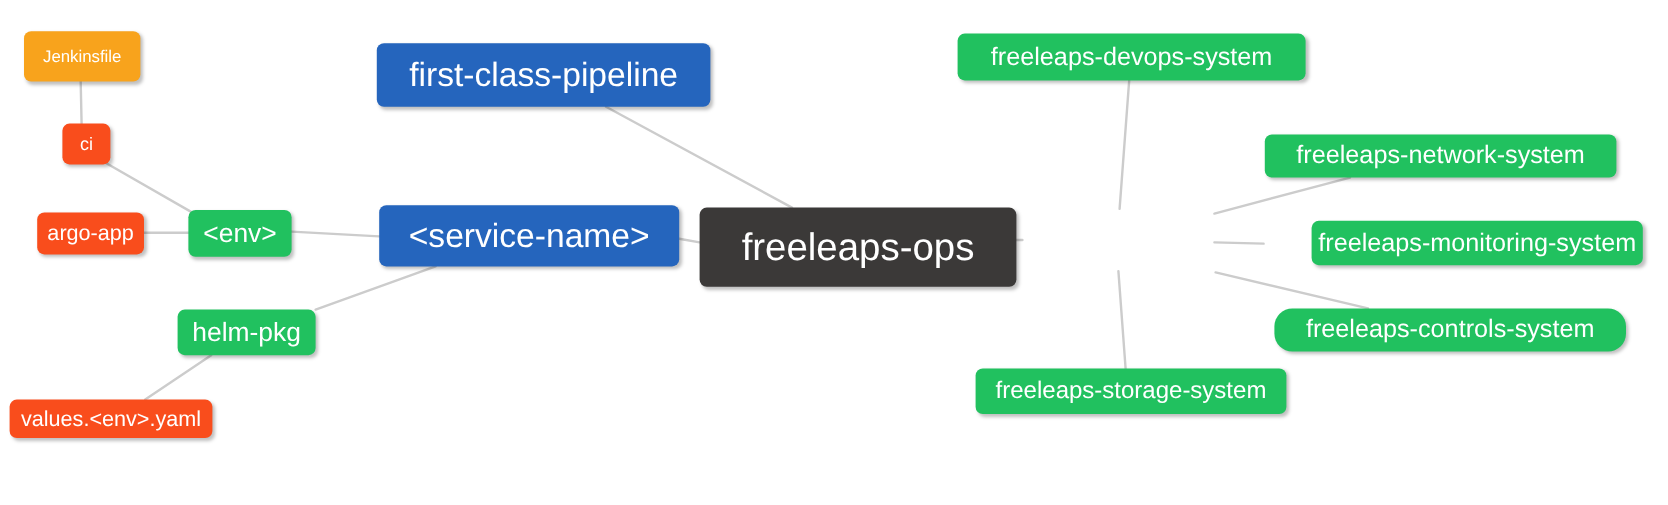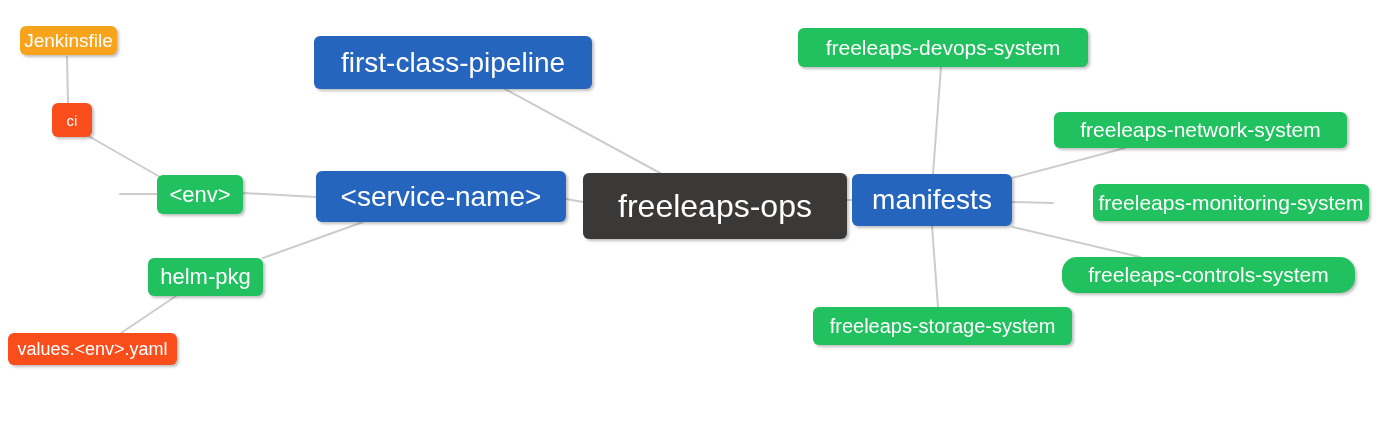--- a/index.html
+++ b/index.html
@@ -49,27 +49,27 @@
       <line x1="363" y1="222" x2="263" y2="258" stroke="#cccccc" stroke-width="2" stroke-linecap="round"></line>
       <line x1="176" y1="296" x2="121" y2="333" stroke="#cccccc" stroke-width="2" stroke-linecap="round"></line>
       <line x1="505" y1="89" x2="660" y2="173" stroke="#cccccc" stroke-width="2" stroke-linecap="round"></line>
       <line x1="847" y1="200" x2="852" y2="200" stroke="#cccccc" stroke-width="2" stroke-linecap="round"></line>
       <line x1="933" y1="174" x2="941" y2="67" stroke="#cccccc" stroke-width="2" stroke-linecap="round"></line>
       <line x1="1012" y1="178" x2="1125" y2="148" stroke="#cccccc" stroke-width="2" stroke-linecap="round"></line>
       <line x1="1012" y1="202" x2="1053" y2="203" stroke="#cccccc" stroke-width="2" stroke-linecap="round"></line>
       <line x1="1013" y1="227" x2="1140" y2="257" stroke="#cccccc" stroke-width="2" stroke-linecap="round"></line>
       <line x1="932" y1="226" x2="938" y2="307" stroke="#cccccc" stroke-width="2" stroke-linecap="round"></line>
     </svg>
-    <div class="node" style="left: 20px; top: 26px; width: 97px; height: 29px; font-size: 19px; background: rgb(248, 163, 28); color: rgb(255, 255, 255);">Jenkinsfile</div>
+    <div class="node" style="left: 20px; top: 26px; width: 97px; height: 42px; font-size: 14px; background: rgb(248, 163, 28); color: rgb(255, 255, 255);">Jenkinsfile</div>
     <div class="node" style="left: 52px; top: 103px; width: 40px; height: 34px; font-size: 15px; background: rgb(249, 77, 28); color: rgb(255, 255, 255);">ci</div>
+    <div class="node" style="left: 31px; top: 177px; width: 89px; height: 35px; font-size: 18px; background: rgb(249, 77, 28); color: rgb(255, 255, 255);">argo-app</div>
     <div class="node" style="left: 157px; top: 175px; width: 86px; height: 39px; font-size: 22px; background: rgb(33, 193, 95); color: rgb(255, 255, 255);">&lt;env&gt;</div>
     <div class="node" style="left: 316px; top: 171px; width: 250px; height: 51px; font-size: 28px; background: rgb(37, 101, 189); color: rgb(255, 255, 255);">&lt;service-name&gt;</div>
     <div class="node" style="left: 314px; top: 36px; width: 278px; height: 53px; font-size: 28px; background: rgb(37, 101, 189); color: rgb(255, 255, 255);">first-class-pipeline</div>
     <div class="node" style="left: 583px; top: 173px; width: 264px; height: 66px; font-size: 32px; background: rgb(59, 57, 56); color: rgb(255, 255, 255);">freeleaps-ops</div>
-    <div class="node" style="left: 852px; top: 174px; width: 160px; height: 52px; font-size: 28px; background: rgb(37, 101, 189); color: rgb(255, 255, 255);">manifests</div>
     <div class="node" style="left: 798px; top: 28px; width: 290px; height: 39px; font-size: 21px; background: rgb(33, 193, 95); color: rgb(255, 255, 255);">freeleaps-devops-system</div>
     <div class="node" style="left: 1054px; top: 112px; width: 293px; height: 36px; font-size: 21px; background: rgb(33, 193, 95); color: rgb(255, 255, 255);">freeleaps-network-system</div>
     <div class="node" style="left: 1053px; top: 184px; width: 276px; height: 37px; font-size: 21px; background: rgb(33, 193, 95); color: rgb(255, 255, 255); margin-left: 40px;">freeleaps-monitoring-system</div>
     <div class="node" style="left: 1062px; top: 257px; width: 293px; height: 36px; font-size: 21px; background: rgb(33, 193, 95); color: rgb(255, 255, 255); border-radius: 15px;">freeleaps-controls-system</div>
     <div class="node" style="left: 148px; top: 258px; width: 115px; height: 38px; font-size: 22px; background: rgb(33, 193, 95); color: rgb(255, 255, 255);">helm-pkg</div>
     <div class="node" style="left: 813px; top: 307px; width: 259px; height: 38px; font-size: 20px; background: rgb(33, 193, 95); color: rgb(255, 255, 255);">freeleaps-storage-system</div>
     <div class="node" style="left: 8px; top: 333px; width: 169px; height: 32px; font-size: 18px; background: rgb(249, 77, 28); color: rgb(255, 255, 255);">values.&lt;env&gt;.yaml</div>
   </div>
 
 </body></html>

